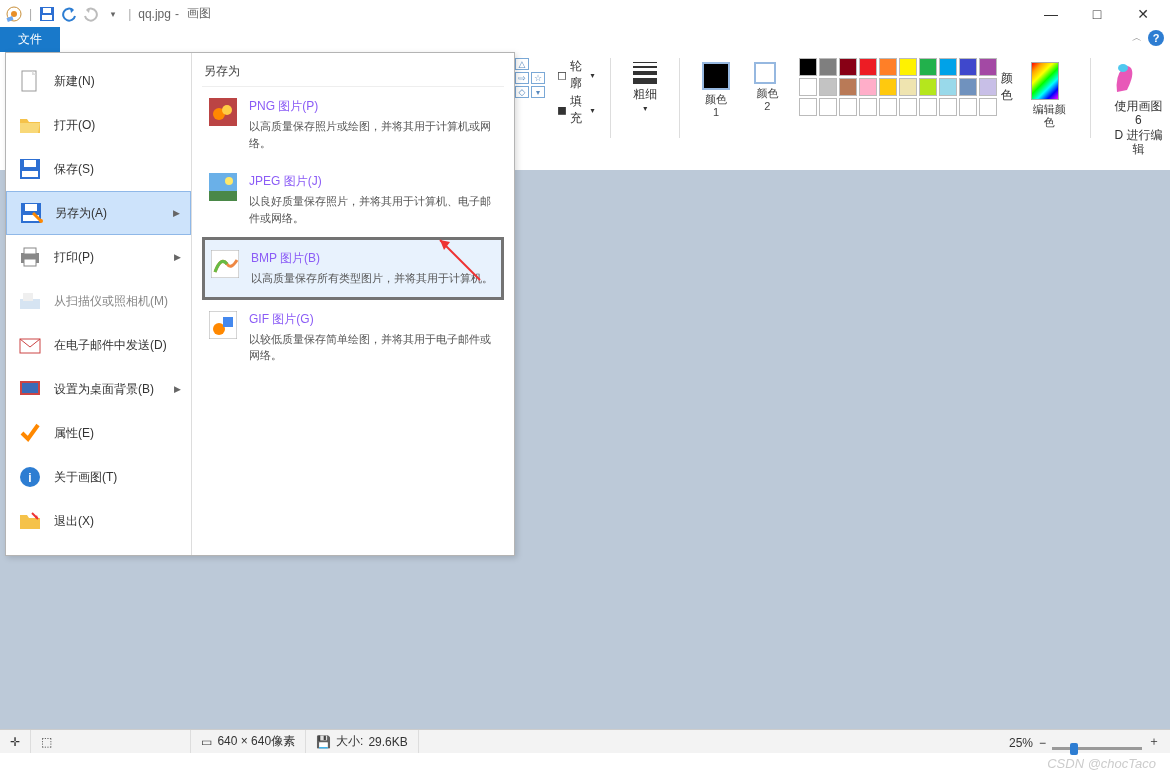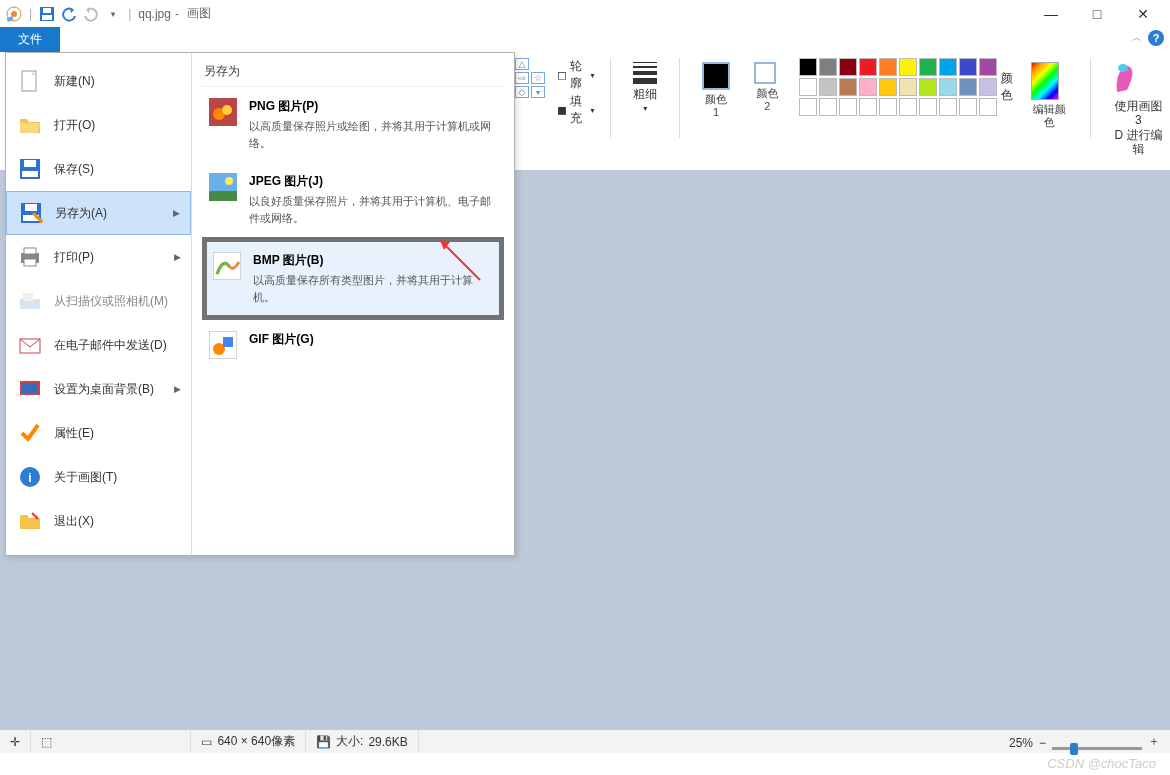--- a/index.html
+++ b/index.html
@@ -36,23 +36,23 @@
 .canvas-bg{position:absolute;left:0;top:170px;right:0;bottom:35px;background:#bcc9d8}
 .file-menu{position:absolute;left:5px;top:52px;width:510px;height:504px;background:#fff;border:1px solid #b4b4b4;display:flex;box-shadow:2px 2px 6px rgba(0,0,0,.15)}
 .fm-left{width:186px;background:#fff;border-right:1px solid #ddd;padding:6px 0}
 .fm-item{display:flex;align-items:center;gap:10px;padding:6px 10px;height:44px}
 .fm-item.sel{background:#cde3fb;border:1px solid #8fb8e8}
 .fm-item .ic{width:28px;height:28px;display:flex;align-items:center;justify-content:center;font-size:18px}
 .fm-item .arr{margin-left:auto;font-size:9px;color:#666}
 .fm-right{flex:1;padding:4px 10px}
 .fm-right .hdr{font-size:12px;color:#444;padding:6px 2px;border-bottom:1px solid #eee}
 .sa-item{display:flex;gap:10px;padding:10px 6px;border:1px solid transparent}
-.sa-item.hl{background:#e8f2fd;border:5px solid #737373}
+.sa-item.hl{background:#e8f2fd;border:3px solid #737373}
 .sa-item .ic{width:30px;height:30px;flex-shrink:0}
-.sa-item .txt .t{font-weight:bold;color:#000000;margin-bottom:3px}
+.sa-item .txt .t{font-weight:normal;color:#8b5cf6;margin-bottom:3px}
 .sa-item .txt .d{color:#555;font-size:11px;line-height:1.5}
 .arrow-ann{position:absolute;left:430px;top:230px;pointer-events:none}
 .statusbar{position:absolute;left:0;right:0;bottom:22px;height:24px;border-top:1px solid #ccc;background:#f3f3f3;display:flex;align-items:center;font-size:11px;color:#444}
 .statusbar .seg{padding:0 10px;display:flex;align-items:center;gap:5px;border-right:1px solid #ddd;height:100%}
 .statusbar .flex{flex:1}
 .zoom{margin-left:auto;display:flex;align-items:flex-end;gap:6px;padding:0 10px}
 .slider{width:90px;height:3px;background:#999;position:relative}
 .slider .th{position:absolute;left:18px;top:-4px;width:8px;height:12px;background:#2d7dd2;border-radius:2px}
 .watermark{position:absolute;right:14px;bottom:4px;font-size:13px;color:#ccc;font-style:italic}
 svg{display:block}
@@ -193,21 +193,21 @@
   <div class="big-btn">
     <div class="rainbow"></div>
     <div class="sm">编辑颜色</div>
   </div>
   <div class="vline"></div>
   <div class="big-btn">
     <svg class="p3d" viewBox="0 0 22 34">
         <path d="M4 30 Q2 14 10 6 Q14 2 18 6 Q22 12 14 28 Z" fill="#e858b8"></path>
         <ellipse cx="10" cy="6" rx="5" ry="4" fill="#4fc8ef"></ellipse>
       </svg>
-    <div class="sm"><span>使用画图 3</span><br><span>D 进行编辑</span></div>
+    <div class="sm"><span>使用画图 6</span><br><span>D 进行编辑</span></div>
   </div>
 </div>
 
 <div class="canvas-bg"></div>
 
 <div class="file-menu">
   <div class="fm-left" id="fm-left">
       <div class="fm-item">
         <span class="ic">
           <svg width="24" height="24">
@@ -361,20 +361,21 @@
         <div class="sa-item">
           <div class="ic">
             <svg width="28" height="28">
               <rect width="28" height="28" fill="#fff" stroke="#aaa"></rect>
               <circle cx="10" cy="18" r="6" fill="#f80"></circle>
               <rect x="14" y="6" width="10" height="10" fill="#48e"></rect>
             </svg>
           </div>
           <div class="txt">
             <div class="t">GIF 图片(G)</div>
+            <div class="d">以较低质量保存简单绘图，并将其用于电子邮件或网络。</div>
           </div>
         </div>
       </div>
   </div>
 </div>
 
 <svg class="arrow-ann" width="60" height="60">
   <line x1="50" y1="50" x2="10" y2="10" stroke="#e33" stroke-width="2"></line>
   <polygon points="10,10 20,12 14,20" fill="#e33"></polygon>
 </svg>

